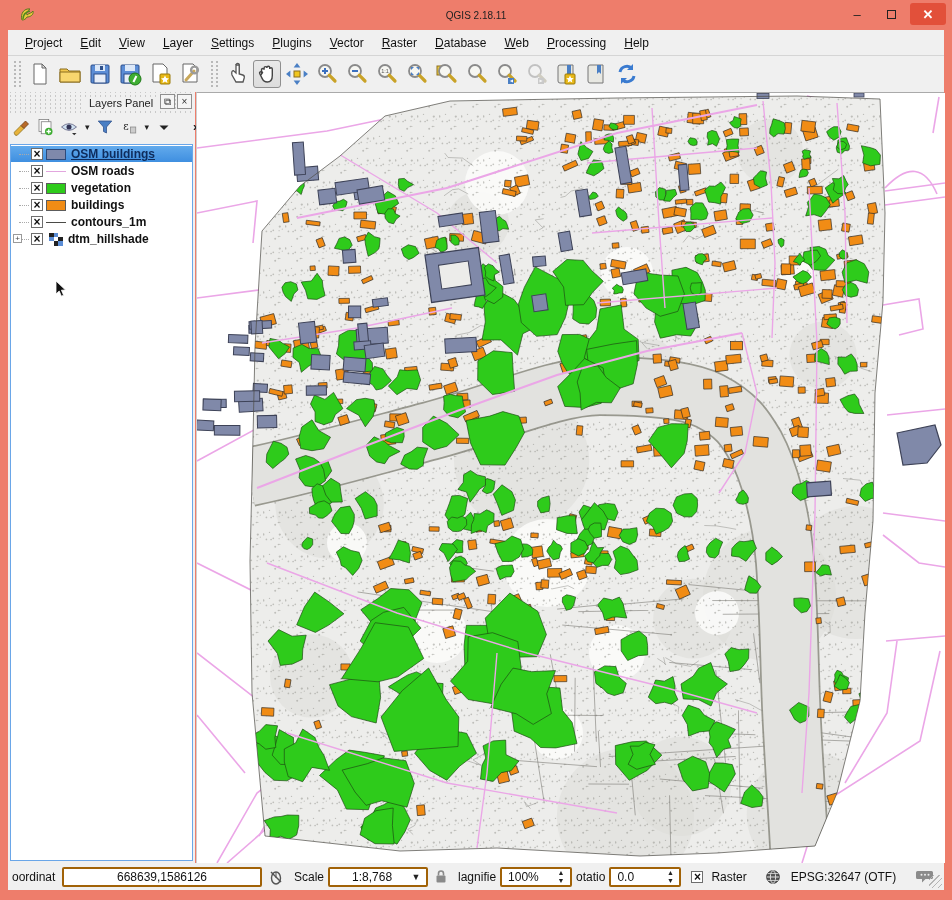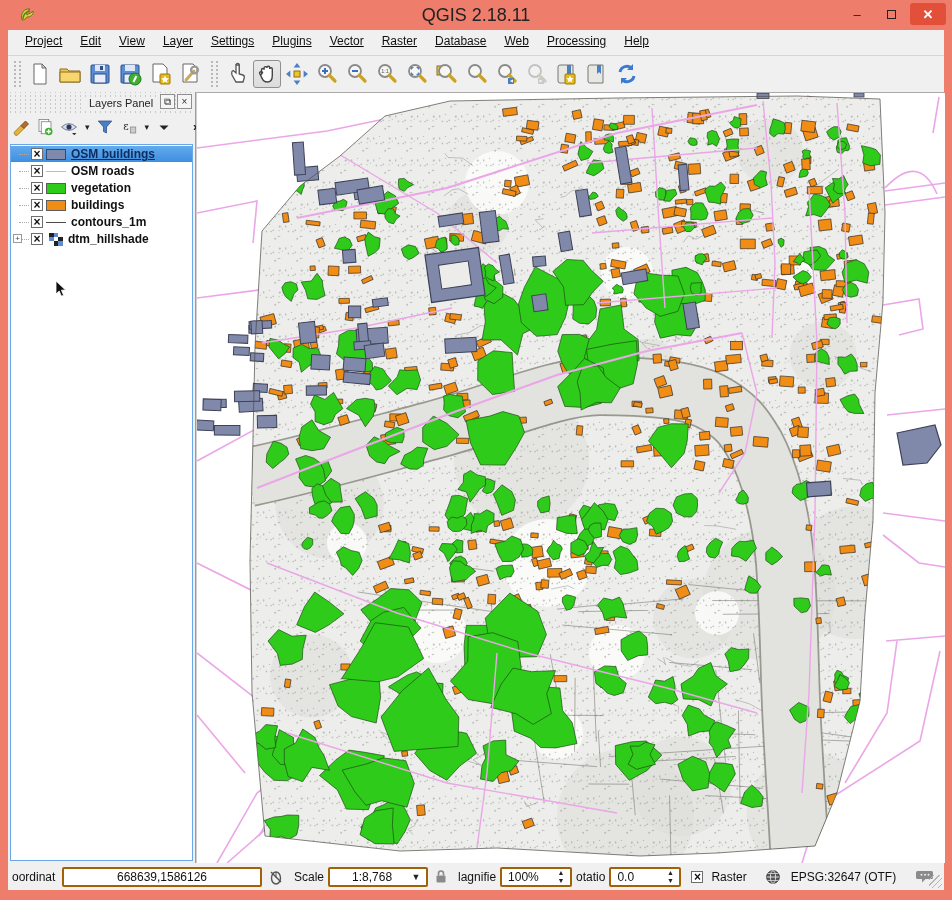--- a/index.html
+++ b/index.html
@@ -1,29 +1,29 @@
 <!DOCTYPE html>
 <html><head>
 <meta charset="utf-8">
 <style>
   * { margin:0; padding:0; box-sizing:border-box; }
   html,body { width:952px; height:900px; font-family:"Liberation Sans",sans-serif; }
   #app { position:relative; width:952px; height:900px; background:#ee7d6b; overflow:hidden; }
 
   
   #titlebar { position:absolute; left:0; top:0; width:952px; height:30px; background:#ee7d6b; display:flex; align-items:center; }
-  #title-text { position:absolute; left:0; right:0; text-align:center; font-size:18px; color:#222; }
+  #title-text { position:absolute; left:0; right:0; text-align:center; font-size:10px; color:#222; }
   #qgis-logo { position:absolute; left:18px; top:6px; width:18px; height:18px; }
   #win-buttons { position:absolute; right:6px; top:3px; display:flex; gap:4px; }
   .winbtn { width:30px; height:22px; display:flex; align-items:center; justify-content:center; font-size:13px; color:#222; cursor:default; }
   .winbtn.max span { display:block; width:9px; height:9px; border:1px solid #222; }
   .winbtn.close { background:#e2503a; border-radius:3px; color:#fff; font-weight:bold; width:36px; }
 
   
-  #menubar { position:absolute; left:8px; top:30px; width:936px; height:26px; background:#f0f0f0; border-bottom:1px solid #d5d5d5; display:flex; align-items:flex-start; padding-left:8px;text-decoration:underline; }
+  #menubar { position:absolute; left:8px; top:30px; width:936px; height:26px; background:#f0f0f0; border-bottom:1px solid #d5d5d5; display:flex; align-items:center; padding-left:8px; }
   .menu-item { padding:4px 9px; font-size:12px; color:#111; }
   .menu-item:first-letter { text-decoration:underline; }
 
   
   #toolbar { position:absolute; left:8px; top:56px; width:936px; height:36px; background:#f0f0f0; display:flex; align-items:center; }
   .grip { width:7px; height:26px; margin:0 4px 0 6px; border-left:2px dotted #b9b9b9; border-right:2px dotted #b9b9b9; }
   .tbtn { width:28px; height:28px; margin:0 1px; display:flex; align-items:center; justify-content:center; border:1px solid transparent; border-radius:3px; }
   .tbtn.active { background:linear-gradient(#e9e9e9,#dcdcdc); border:1px solid #8f8f8f; }
   .tbtn.disabled { opacity:.45; filter:grayscale(.8); }
   .tbtn svg { width:24px; height:24px; }

